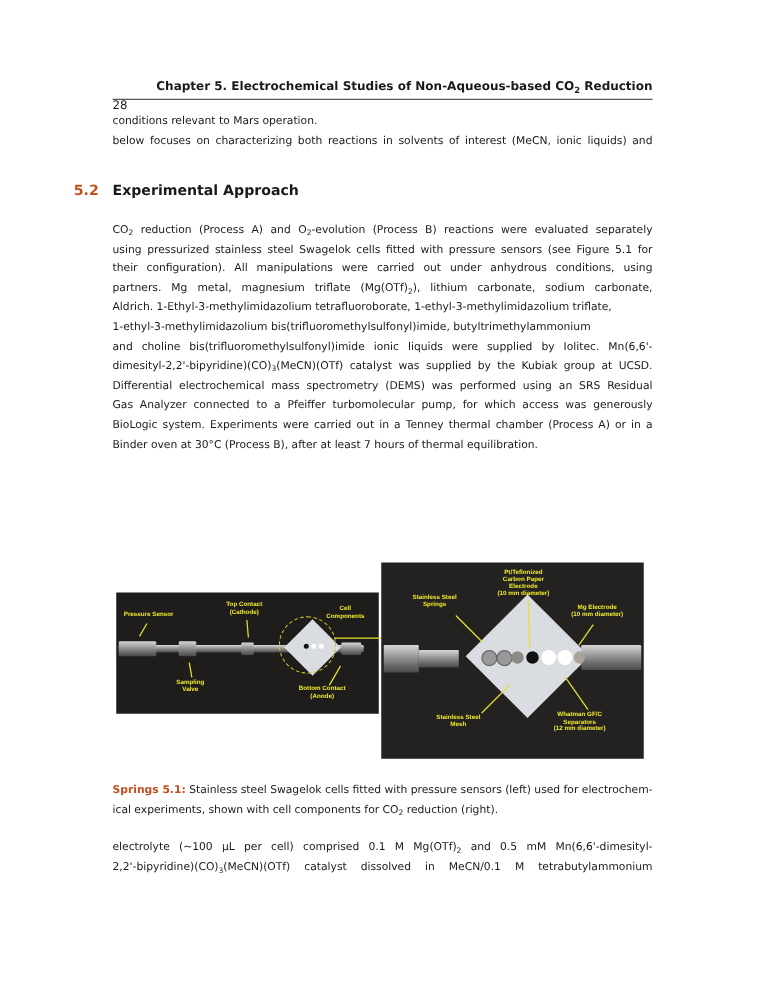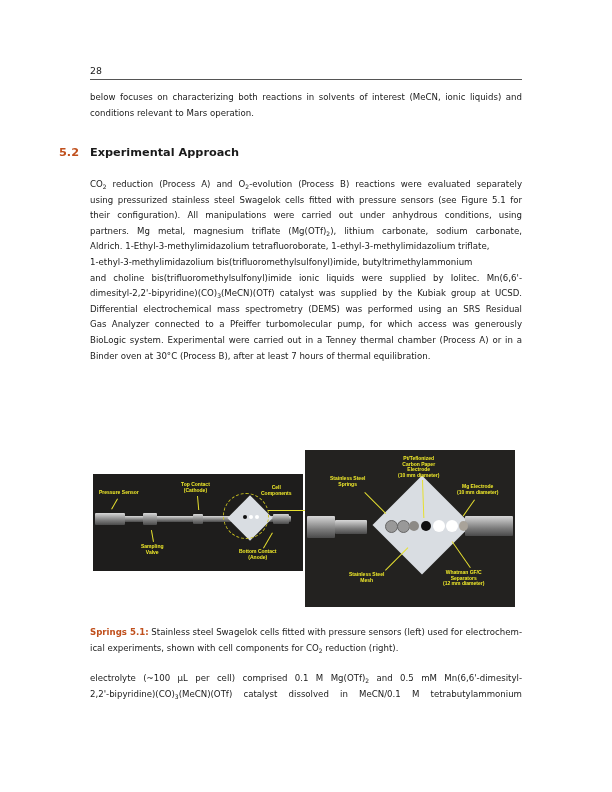--- a/index.html
+++ b/index.html
@@ -1,20 +1,20 @@
 <!DOCTYPE html>
 <html><head>
 <meta charset="utf-8">
 <style>
   html, body { margin: 0; padding: 0; background: #ffffff; }
   body { width: 612px; height: 792px; position: relative; overflow: hidden;
          font-family: "DejaVu Sans", sans-serif; color: #1a1a1a; }
   .header { position: absolute; left: 90px; top: 63px; width: 432px; height: 16px;
             border-bottom: 0.8px solid #555; font-size: 9.4px; }
-  .header .pnum { position: absolute; left: 0; top: 2px; }
+  .header .pnum { position: absolute; left: 0; top: 16px; }
   .header .htitle { position: absolute; right: 0; top: 1px; font-weight: bold; font-size: 9.6px; }
   .para { position: absolute; left: 90px; width: 432px; font-size: 8.6px; line-height: 15.6px;
           text-align: justify; }
   .para .ln { display: block; white-space: nowrap; text-align-last: justify; height: 15.6px; }
   .para .ln.last { text-align-last: left; }
   .sec { position: absolute; left: 59px; top: 146px; font-size: 11.3px; font-weight: bold; }
   .sec .num { color: #c0501d; display: inline-block; width: 31px; }
   sub { font-size: 70%; vertical-align: -2px; line-height: 0; }
   .fig { position: absolute; background: #1e1d1c; overflow: hidden; }
   .fig-left { left: 93px; top: 474px; width: 210px; height: 97px; }
@@ -28,43 +28,44 @@
   .cap .figlbl { color: #c0501d; font-weight: bold; }
   .cap .ln { display: block; white-space: nowrap; text-align: justify; text-align-last: justify; }
   .cap .ln.last { text-align-last: left; }
   .arrow { position: absolute; background: #e6e030; height: 1px; transform-origin: 0 0; }
 </style>
 </head>
 <body>
 
 <div class="header">
   <span class="pnum">28</span>
+  <span class="htitle"><span>Chapter 5. Electrochemical Studies of Non-Aqueous-based CO</span><sub>2</sub><span> Reduction</span></span>
 </div>
 
 <div class="para" style="top:90px;">
+  <span class="ln last">conditions relevant to Mars operation.</span>
   <span class="ln">below focuses on characterizing both reactions in solvents of interest (MeCN, ionic liquids) and</span>
-  <span class="ln last">conditions relevant to Mars operation.</span>
 </div>
 
 <div class="sec">
   <span class="num">5.2</span><span>Experimental Approach</span>
 </div>
 
 <div class="para" style="top:177px;">
   <span class="ln"><span>CO</span><sub>2</sub><span> reduction (Process A) and O</span><sub>2</sub><span>-evolution (Process B) reactions were evaluated separately</span></span>
   <span class="ln">using pressurized stainless steel Swagelok cells fitted with pressure sensors (see Figure 5.1 for</span>
   <span class="ln">their configuration).  All manipulations were carried out under anhydrous conditions, using</span>
   <span class="ln"><span>partners.  Mg metal, magnesium triflate (Mg(OTf)</span><sub>2</sub><span>), lithium carbonate, sodium carbonate,</span></span>
   <span class="ln last">Aldrich. 1-Ethyl-3-methylimidazolium tetrafluoroborate, 1-ethyl-3-methylimidazolium triflate,</span>
   <span class="ln last">1-ethyl-3-methylimidazolium bis(trifluoromethylsulfonyl)imide, butyltrimethylammonium</span>
   <span class="ln">and choline bis(trifluoromethylsulfonyl)imide ionic liquids were supplied by Iolitec.  Mn(6,6'-</span>
   <span class="ln"><span>dimesityl-2,2'-bipyridine)(CO)</span><sub>3</sub><span>(MeCN)(OTf) catalyst was supplied by the Kubiak group at UCSD.</span></span>
   <span class="ln">Differential electrochemical mass spectrometry (DEMS) was performed using an SRS Residual</span>
   <span class="ln">Gas Analyzer connected to a Pfeiffer turbomolecular pump, for which access was generously</span>
-  <span class="ln">BioLogic system.  Experimental were carried out in a Tenney thermal chamber (Process A) or in a</span>
+  <span class="ln">BioLogic system.  Experiments were carried out in a Tenney thermal chamber (Process A) or in a</span>
   <span class="ln last">Binder oven at 30°C (Process B), after at least 7 hours of thermal equilibration.</span>
 </div>
 
 <div class="fig fig-left">
   <div class="rod" style="left:2px; top:42px; width:196px; height:6px;"></div>
   <div class="rod" style="left:2px; top:39px; width:30px; height:12px;"></div>
   <div class="rod" style="left:50px; top:39px; width:14px; height:12px;"></div>
   <div class="rod" style="left:100px; top:40px; width:10px; height:10px;"></div>
   <div class="rod" style="left:180px; top:40px; width:16px; height:10px;"></div>
   <div class="paper" style="left:141px; top:28px; width:32px; height:32px;"></div>

